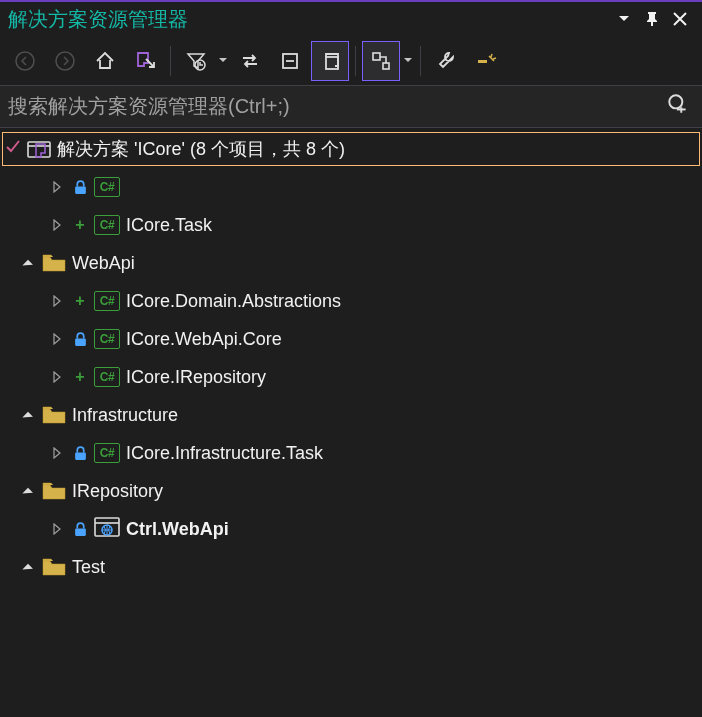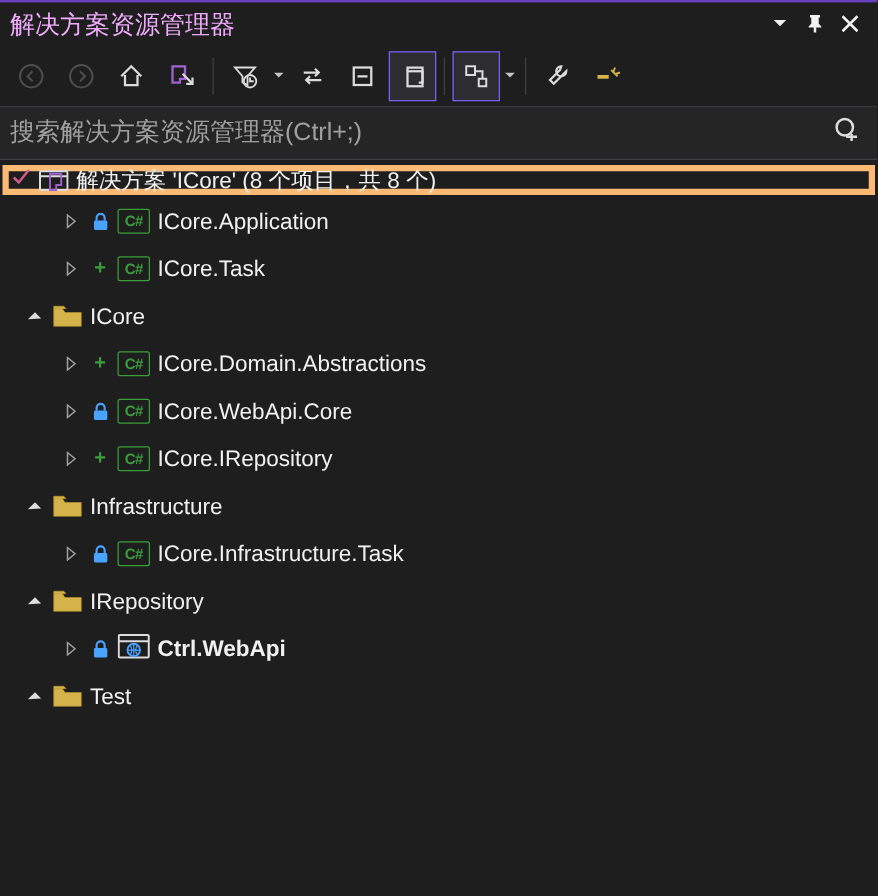--- a/index.html
+++ b/index.html
@@ -13,21 +13,21 @@
   overflow: hidden;
   border-top: 2px solid #6a3fbf;
 }
 .titlebar {
   display: flex;
   align-items: center;
   height: 34px;
   padding: 0 8px;
   background: #1e1e1e;
 }
-.title { flex: 1; font-size: 20px; color: #f0abfc; }
+.title { flex: 1; font-size: 20px; color: #14b8a6; }
 .title-ctrl { width: 28px; text-align: center; color: #f1f1f1; font-size: 14px; cursor: pointer; }
 .title-ctrl svg { display: block; margin: 0 auto; }
 
 .toolbar {
   display: flex;
   align-items: center;
   height: 50px;
   padding: 4px 6px;
   gap: 2px;
   border-bottom: 1px solid #3f3f46;
@@ -61,23 +61,23 @@
 
 .tree { padding: 2px 0; }
 .row {
   display: flex; align-items: center;
   height: 38px;
   padding-left: 4px;
   gap: 6px;
   white-space: nowrap;
 }
 .row.solution {
-  border: 5px solid #fdba74;
+  border: 1px solid #fdba74;
   margin: 2px;
-  height: 24px;
+  height: 34px;
 }
 .indent { display:inline-block; }
 .arrow { width: 18px; text-align:center; display:inline-block;}
 .arrow svg { display:block; margin:0 auto;}
 .check { margin-left:-2px; }
 .lbl { color: #f1f1f1; }
 .lbl.bold { font-weight: 700; }
 .folder-icon { display:inline-flex; }
 .cs-badge {
   display:inline-flex; align-items:center; justify-content:center;
@@ -232,21 +232,20 @@
             <path d="M3 1 L9 6 L3 11 Z" fill="none" stroke="#a0a0a0" stroke-width="1.2"></path>
           </svg>
         </span>
         <span class="vcs lock">
           <svg width="13" height="15" viewBox="0 0 12 14">
             <rect x="1" y="6" width="10" height="7" rx="1" fill="#4aa3ff"></rect>
             <path d="M3 6 v-2 a3 3 0 0 1 6 0 v2" fill="none" stroke="#4aa3ff" stroke-width="1.6"></path>
           </svg>
         </span>
         <span class="cs-badge">C#</span>
-        <span class="lbl">ICore.Application</span>
       </div>
       <div class="row">
         <span class="indent" style="width:38px"></span>
         <span class="arrow">
           <svg width="12" height="12" viewBox="0 0 12 12">
             <path d="M3 1 L9 6 L3 11 Z" fill="none" stroke="#a0a0a0" stroke-width="1.2"></path>
           </svg>
         </span>
         <span class="vcs plus">+</span>
         <span class="cs-badge">C#</span>
@@ -257,21 +256,21 @@
         <span class="arrow">
           <svg width="12" height="12" viewBox="0 0 12 12">
             <path d="M2 4 L10 4 L10 11 Z" fill="#dcdcdc" transform="rotate(-45 7 7)"></path>
           </svg>
         </span>
         <span class="folder-icon">
           <svg width="24" height="20" viewBox="0 0 24 20">
             <path d="M1 4 h7 l2 3 h13 v11 h-22 z M1 4 v-2 h8 l2 2" fill="#d6b34a" stroke="#b8962f" stroke-width="0.5"></path>
           </svg>
         </span>
-        <span class="lbl">ICore</span>
+        <span class="lbl">WebApi</span>
       </div>
       <div class="row">
         <span class="indent" style="width:38px"></span>
         <span class="arrow">
           <svg width="12" height="12" viewBox="0 0 12 12">
             <path d="M3 1 L9 6 L3 11 Z" fill="none" stroke="#a0a0a0" stroke-width="1.2"></path>
           </svg>
         </span>
         <span class="vcs plus">+</span>
         <span class="cs-badge">C#</span>

